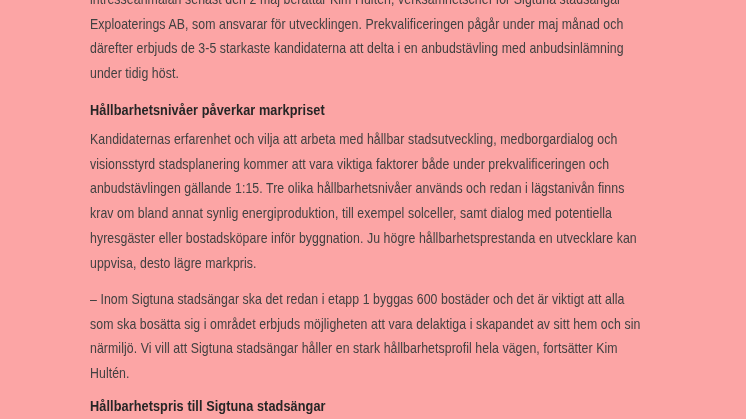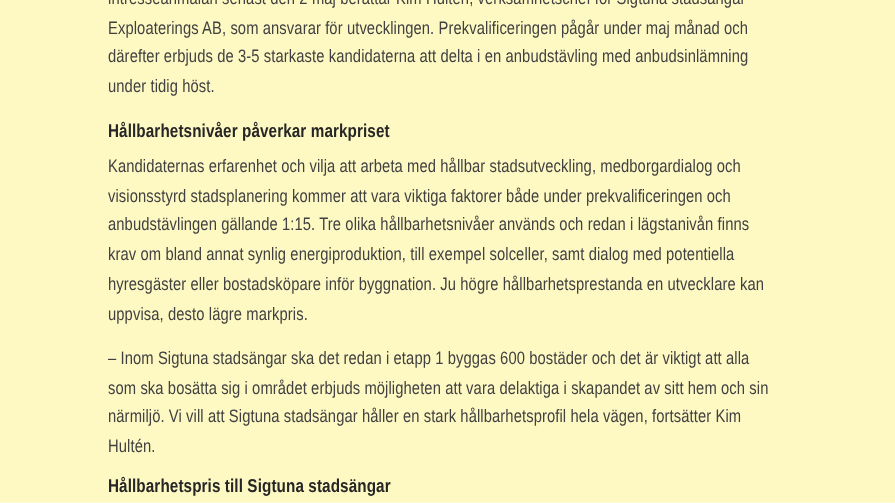--- a/index.html
+++ b/index.html
@@ -4,21 +4,21 @@
 <style>
   html, body {
     margin: 0;
     padding: 0;
     background: #ffffff;
   }
   .page {
     position: relative;
     width: 746px;
     height: 419px;
-    background: #fef9c3;
+    background: #fca5a5;
     overflow: hidden;
     font-family: "Liberation Sans", "DejaVu Sans", sans-serif;
   }
   .text-col {
     position: absolute;
     left: 90px;
     top: 0;
     width: 840px;
     height: 419px;
     transform: scaleX(0.82);

